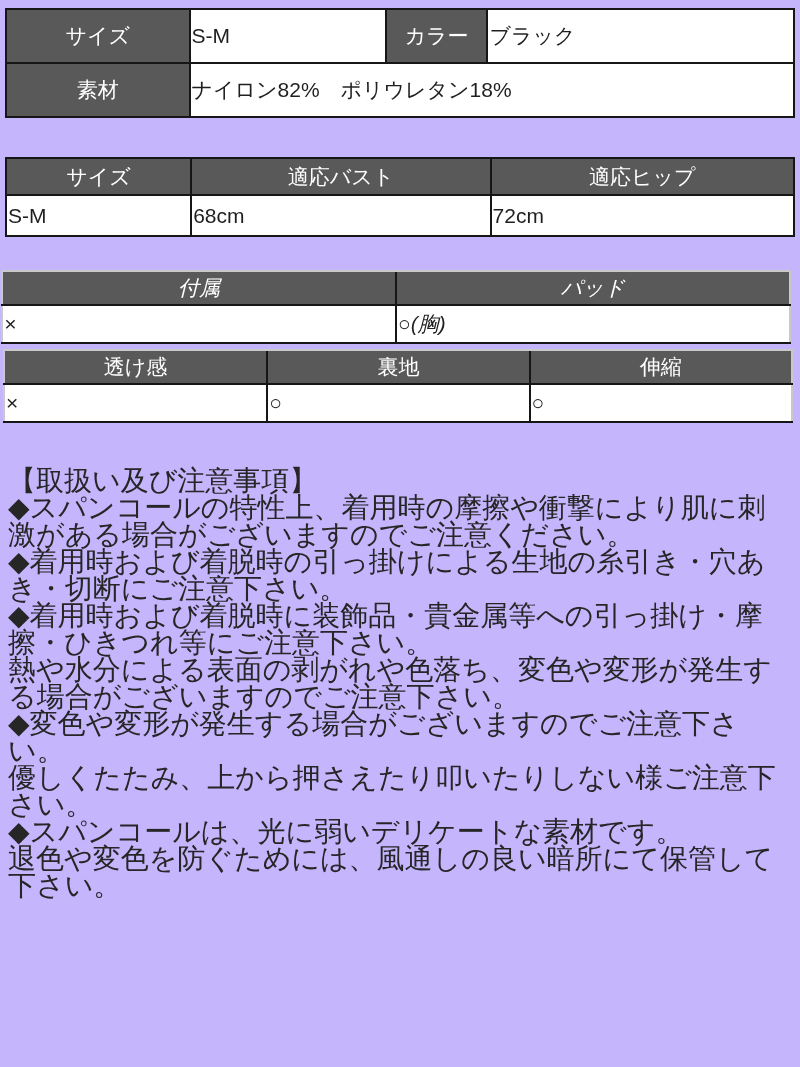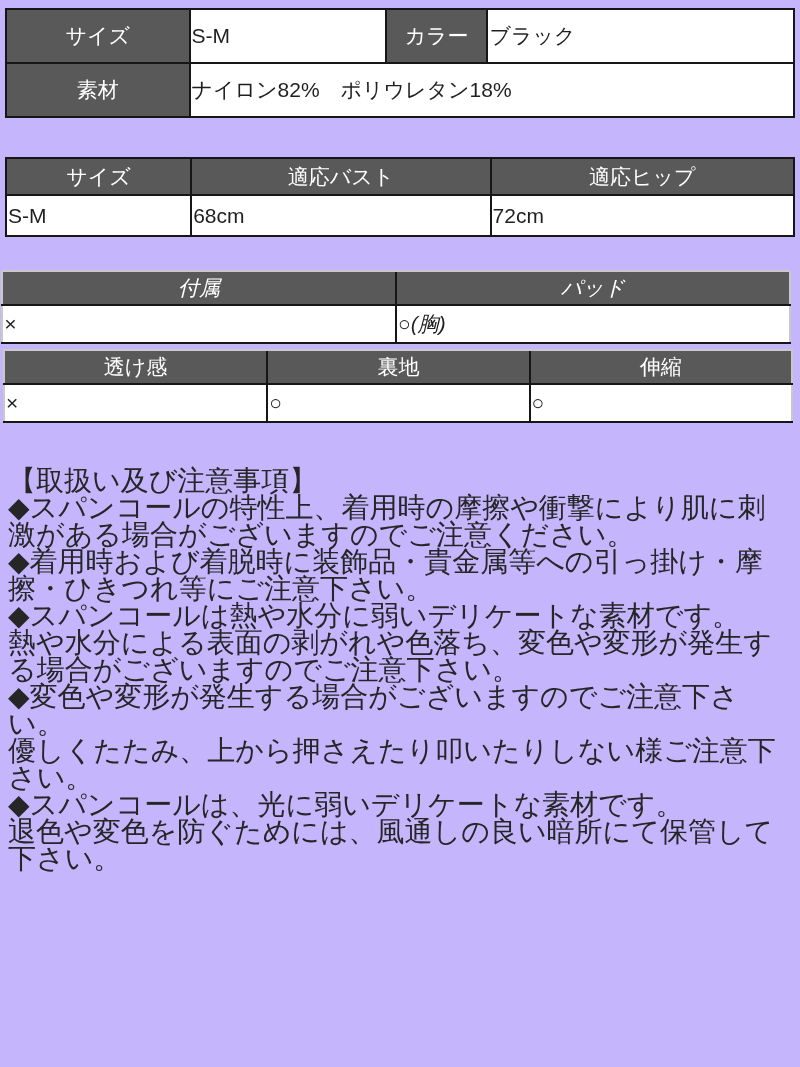--- a/index.html
+++ b/index.html
@@ -144,22 +144,22 @@
       <td>×</td>
       <td>○</td>
       <td>○</td>
     </tr>
   </tbody>
     </table>
 
   <div class="notes">
     <p>【取扱い及び注意事項】</p>
     <p>◆スパンコールの特性上、着用時の摩擦や衝撃により肌に刺激がある場合がございますのでご注意ください。</p>
+    <p>◆着用時および着脱時の引っ掛けによる生地の糸引き・穴あき・切断にご注意下さい。</p>
     <p>◆着用時および着脱時に装飾品・貴金属等への引っ掛け・摩擦・ひきつれ等にご注意下さい。</p>
-    <p>◆スパンコールは熱や水分に弱いデリケートな素材です。</p>
     <p>熱や水分による表面の剥がれや色落ち、変色や変形が発生する場合がございますのでご注意下さい。</p>
     <p>◆変色や変形が発生する場合がございますのでご注意下さい。</p>
     <p>優しくたたみ、上から押さえたり叩いたりしない様ご注意下さい。</p>
     <p>◆スパンコールは、光に弱いデリケートな素材です。</p>
     <p>退色や変色を防ぐためには、風通しの良い暗所にて保管して下さい。</p>
   </div>
 
 </div>
 
 </body></html>

